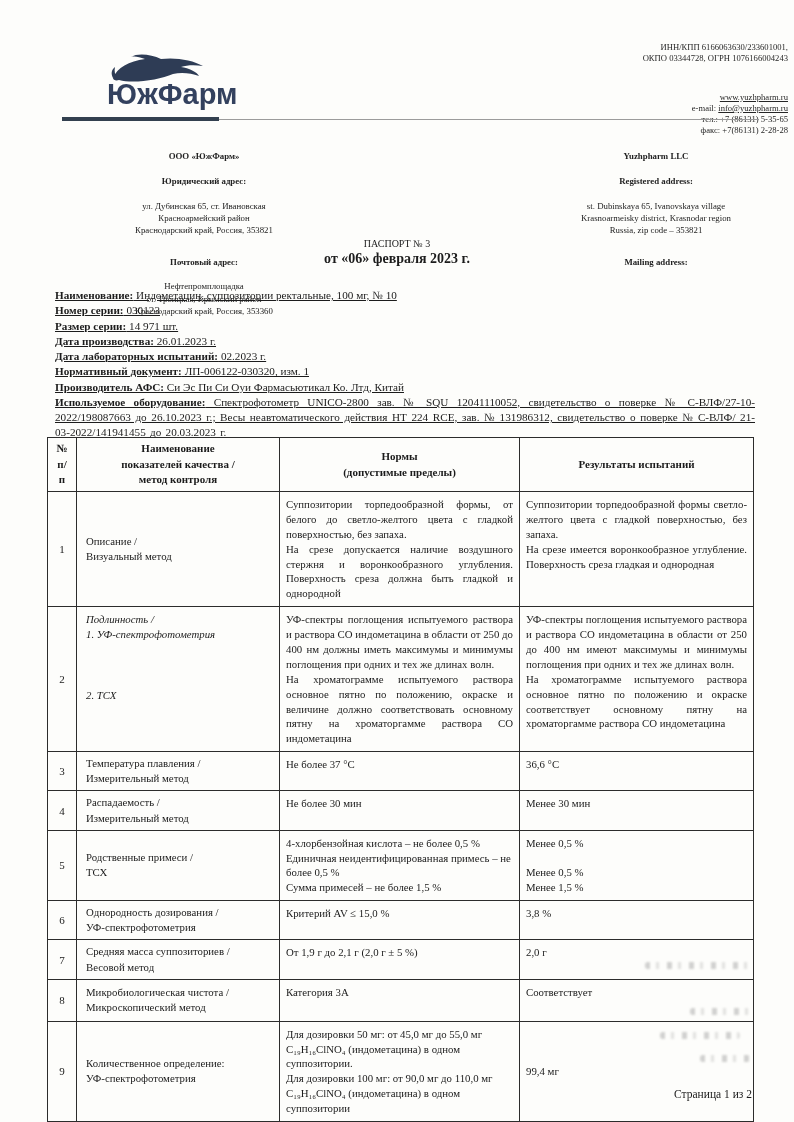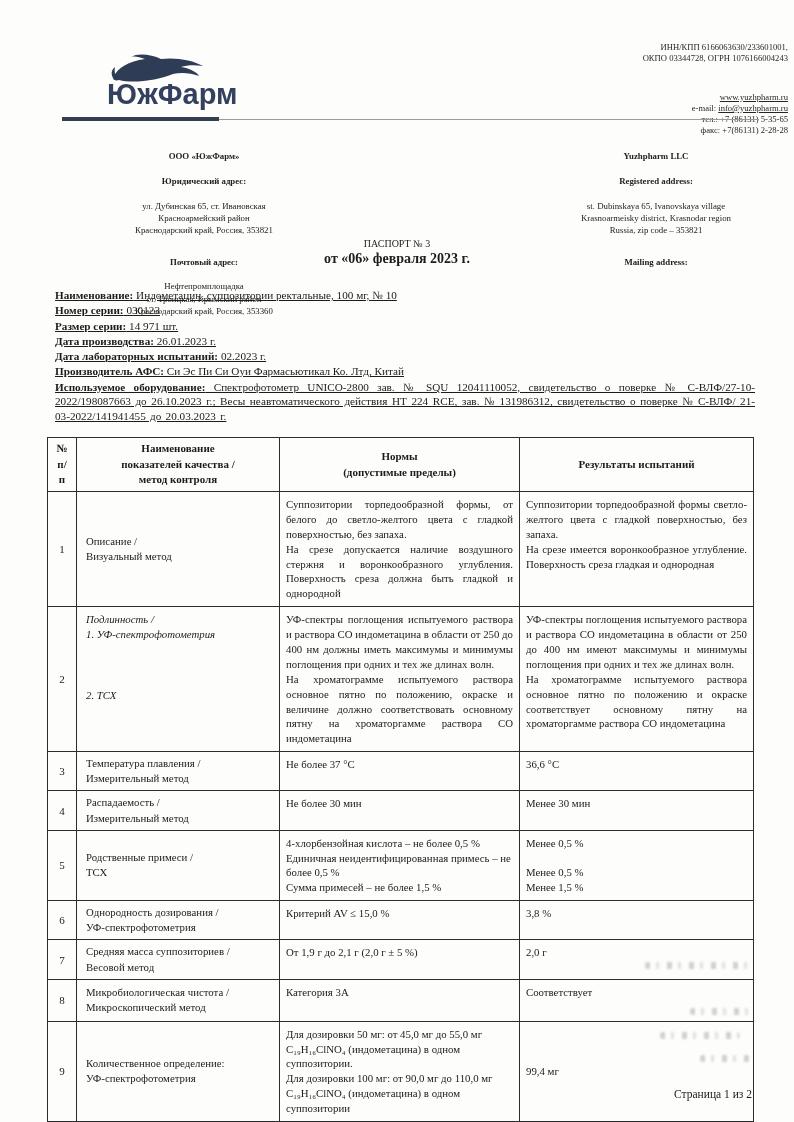--- a/index.html
+++ b/index.html
@@ -132,20 +132,21 @@
     <div class="t1">ПАСПОРТ № 3</div>
     <div class="t2">от «06» февраля 2023 г.</div>
   </div>
 
   <div class="details">
     <div class="detail-line"><b>Наименование:</b><span> Индометацин, суппозитории ректальные, 100 мг, № 10</span></div>
     <div class="detail-line"><b>Номер серии:</b><span> 030123</span></div>
     <div class="detail-line"><b>Размер серии:</b><span> 14 971 шт.</span></div>
     <div class="detail-line"><b>Дата производства:</b><span> 26.01.2023 г.</span></div>
     <div class="detail-line"><b>Дата лабораторных испытаний:</b><span> 02.2023 г.</span></div>
+    <div class="detail-line"><b>Нормативный документ:</b><span> ЛП-006122-030320, изм. 1</span></div>
     <div class="detail-line"><b>Производитель АФС:</b><span> Си Эс Пи Си Оуи Фармасьютикал Ко. Лтд, Китай</span></div>
     <div class="detail-line justify"><b>Используемое оборудование:</b><span> Спектрофотометр UNICO-2800 зав. № SQU 12041110052, свидетельство о поверке № С-ВЛФ/27-10-2022/198087663 до 26.10.2023 г.; Весы неавтоматического действия НТ 224 RCE, зав. № 131986312, свидетельство о поверке № С-ВЛФ/ 21-03-2022/141941455 до 20.03.2023 г.</span></div>
   </div>
 
   <table class="qt">
     <colgroup>
         <col class="c1">
         <col class="c2">
         <col class="c3">
         <col class="c4">

